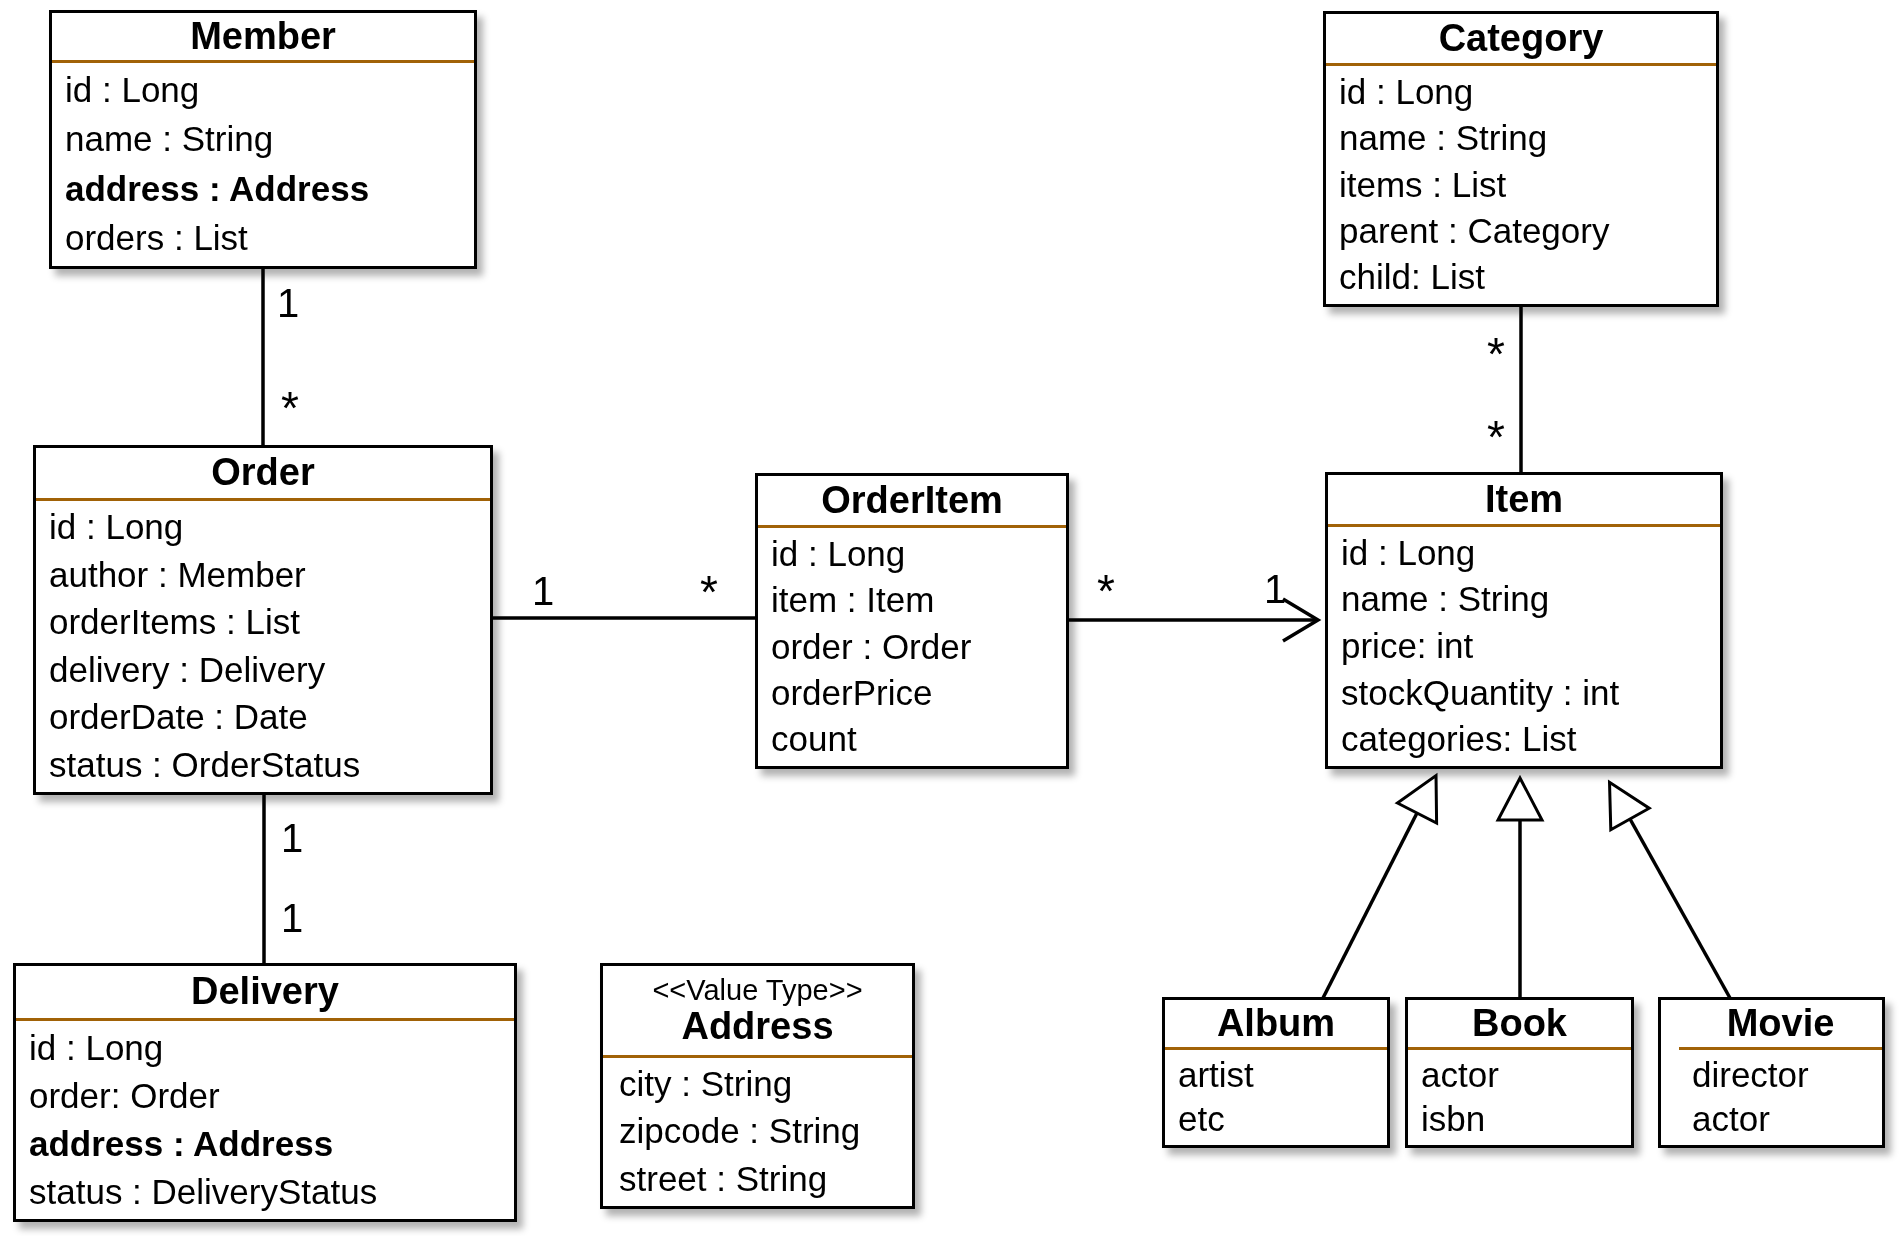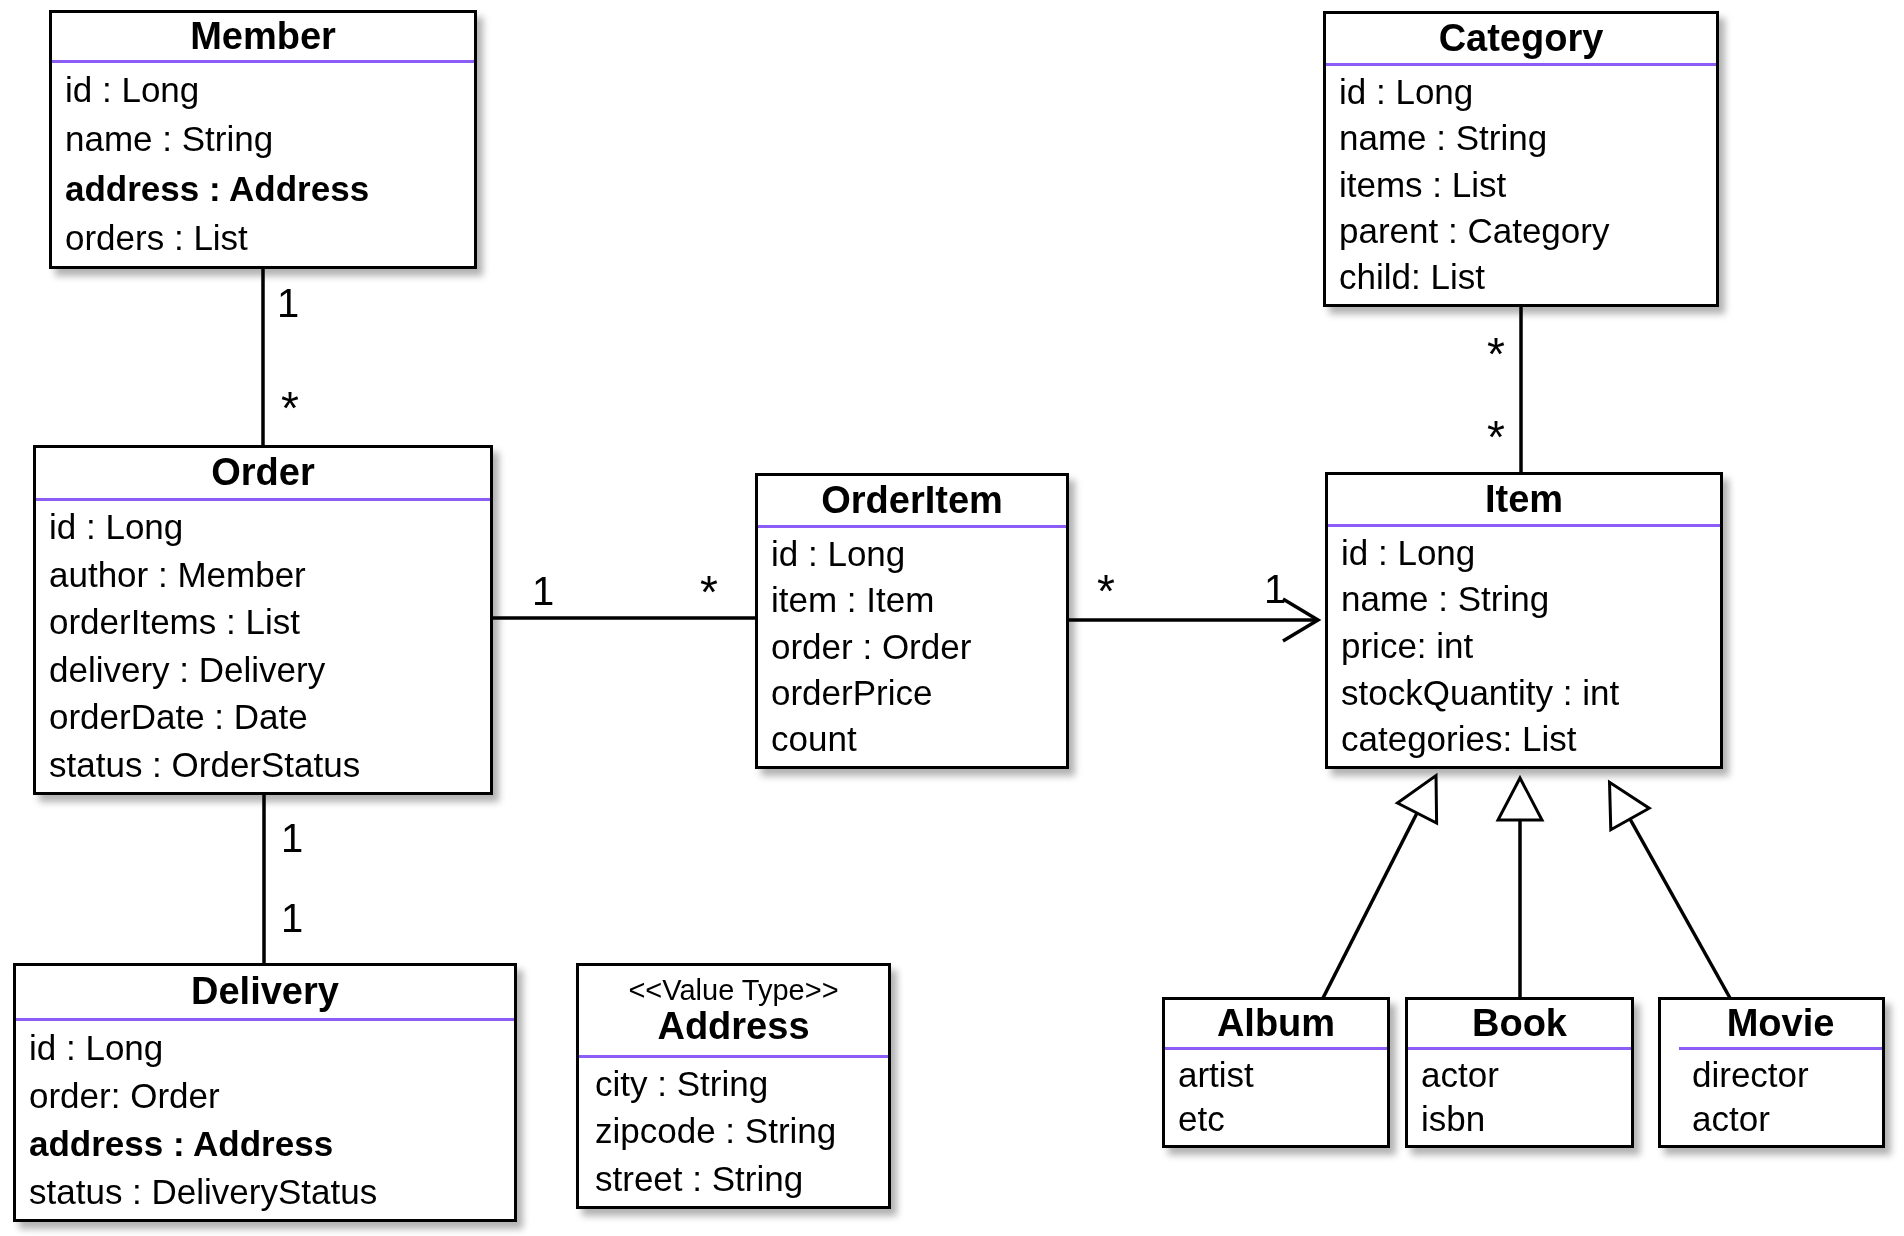--- a/index.html
+++ b/index.html
@@ -22,21 +22,21 @@
     box-sizing: border-box;
     border: 3px solid #000000;
     background: #ffffff;
     box-shadow: 6px 7px 7px rgba(0,0,0,0.30);
     display: flex;
     flex-direction: column;
   }
   .uml-title {
     box-sizing: border-box;
     flex: 0 0 auto;
-    border-bottom: 3px solid #8b5cf6;
+    border-bottom: 3px solid #a16207;
     display: flex;
     flex-direction: column;
     align-items: center;
     justify-content: center;
     font-weight: bold;
     font-size: 38px;
     line-height: 1.05;
     white-space: nowrap;
   }
   .stereotype {
@@ -153,21 +153,21 @@
   <div class="uml-class" style="left:13px; top:963px; width:504px; height:259px;">
     <div class="uml-title" style="height:55px;">Delivery</div>
     <div class="attrs">
       <div class="attr">id : Long</div>
       <div class="attr">order: Order</div>
       <div class="attr bold">address : Address</div>
       <div class="attr">status : DeliveryStatus</div>
     </div>
   </div>
 
-  <div class="uml-class" style="left:576px; top:963px; width:315px; height:246px;">
+  <div class="uml-class" style="left:600px; top:963px; width:315px; height:246px;">
     <div class="uml-title" style="height:92px;">
       <div class="stereotype">&lt;&lt;Value Type&gt;&gt;</div>
       <div>Address</div>
     </div>
     <div class="attrs" style="padding-left:16px;">
       <div class="attr">city : String</div>
       <div class="attr">zipcode : String</div>
       <div class="attr">street : String</div>
     </div>
   </div>

